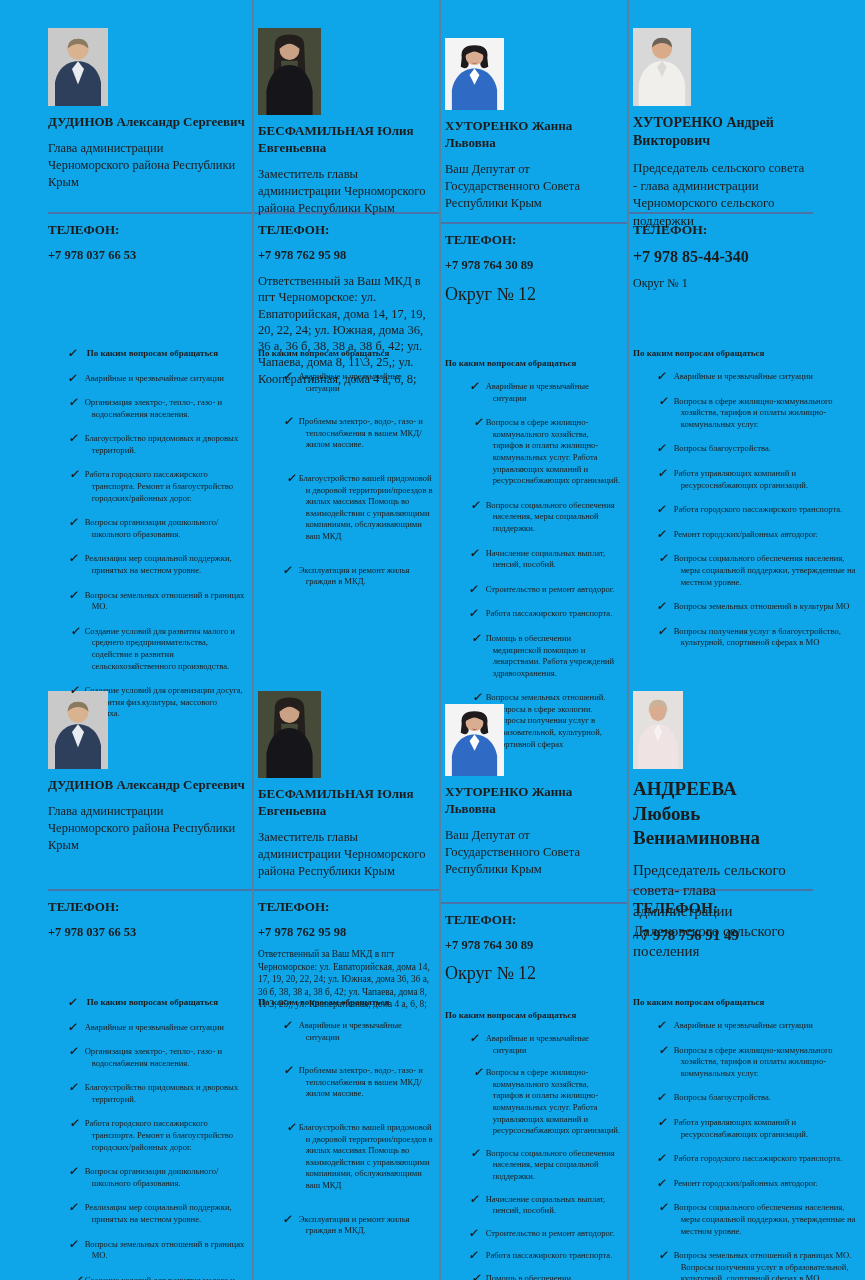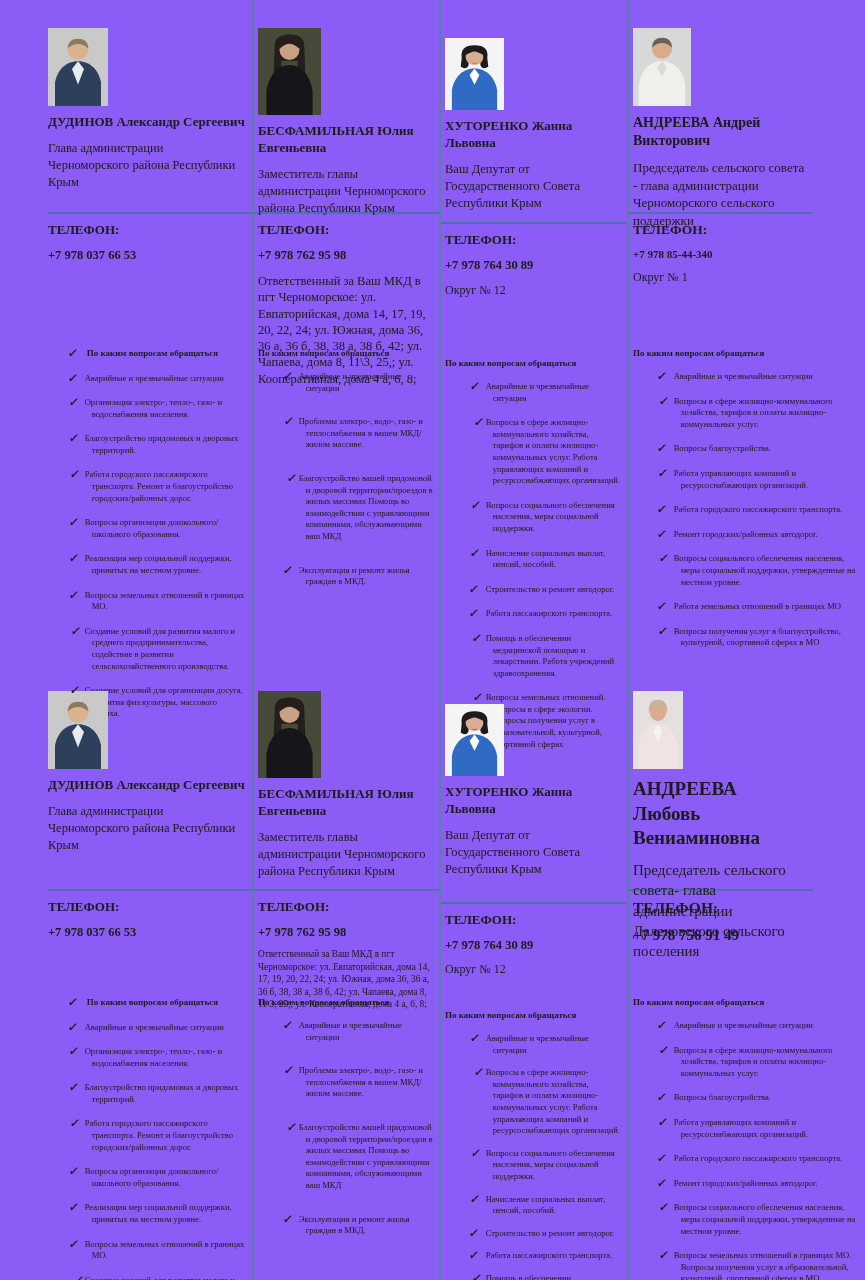--- a/index.html
+++ b/index.html
@@ -1,17 +1,17 @@
 <!DOCTYPE html>
 <html><head>
 <meta charset="utf-8">
 <style>
   html,body { margin:0; padding:0; background:#ffffff; }
   .page {
-    position:relative; width:865px; height:1280px; background:#8b5cf6;
+    position:relative; width:865px; height:1280px; background:#0ea5e9;
     display:grid; grid-template-columns:252px 187px 188px 238px;
     font-family:"Liberation Serif", serif; color:#1c1c1c; overflow:hidden;
   }
   .col { position:relative; box-sizing:border-box; }
   .col + .col { border-left:2px solid #5a80a0; }
   .card { box-sizing:border-box; }
   .card.r1 { height:656px; }
   .card.r2 { height:624px; }
   .profile, .contact, .topics { box-sizing:border-box; padding-left:4px; padding-right:6px; }
   .c1 .profile, .c1 .contact, .c1 .topics { margin-left:48px; padding-left:0; padding-right:5px; }
@@ -35,26 +35,26 @@
   .name { font-weight:bold; font-size:13px; line-height:1.3; margin-bottom:9px; }
   .title { font-size:12.5px; line-height:1.35; }
   .c4 .r1 .name { font-size:14px; }
   .c4 .r1 .title { font-size:13px; }
   .c4 .r2 .name { font-size:19px; }
   .c4 .r2 .title { font-size:15px; line-height:1.35; }
 
   .phone-label { font-weight:bold; font-size:13px; margin-bottom:10px; }
   .phone { font-weight:bold; font-size:12.5px; }
   .c4 .r1 .phone-label { font-size:13.5px; }
-  .c4 .r1 .phone { font-size:11px; }
+  .c4 .r1 .phone { font-size:16px; }
   .c4 .r2 .phone-label { font-size:15.5px; }
   .c4 .r2 .phone { font-size:15px; }
   .note { font-size:12.5px; line-height:1.3; margin-top:10px; }
   .r2 .note { font-size:9.3px; margin-top:8px; line-height:1.35; }
-  .c3 .note, .c4 .note { font-weight:normal; font-size:12px; }
+  .c3 .note, .c4 .note { font-weight:normal; font-size:18px; }
   .c4 .r1 .note { font-size:12px; }
 
   .topics-header { font-weight:bold; font-size:9px; margin-bottom:13px; display:flex; }
   .topics-list { list-style:none; margin:0; padding:0; }
   .c1 .topics-list, .c1 .topics-header { padding-left:20px; }
   .c2 .topics-list, .c3 .topics-list, .c4 .topics-list { padding-left:24px; }
   .topics-list li { display:flex; font-size:8.6px; line-height:1.35; margin-bottom:13px; }
   .c2 .topics-list li { margin-bottom:22px; }
   .c3 .r2 .topics-list li { margin-bottom:11px; }
   .chk { font-weight:bold; font-size:11.5px; line-height:1; margin-right:7px; flex:0 0 auto; transform:skewX(-10deg); }
@@ -405,21 +405,21 @@
       <div class="profile">
         <div class="photo">
           <svg viewBox="0 0 60 80" preserveAspectRatio="none">
               <rect width="60" height="80" fill="#d8d8d8"></rect>
               <path d="M30 34 C16 34 8 45 6 58 L6 80 L54 80 L54 58 C52 45 44 34 30 34 Z" fill="#f0efec"></path>
               <path d="M30 34 L25 40 L30 50 L35 40 Z" fill="#dcdad4"></path>
               <circle cx="30" cy="21" r="10.5" fill="#d9ab89"></circle>
               <path d="M19.5 20 Q20 10 30 10 Q40 10 40.5 20 Q35 15.5 30 15.5 Q25 15.5 19.5 20 Z" fill="#6b6257"></path>
             </svg>
         </div>
-        <div class="name">АНДРЕЕВА Андрей Викторович</div>
+        <div class="name">ХУТОРЕНКО Андрей Викторович</div>
         <div class="title">Председатель сельского совета - глава администрации Черноморского сельского поддержки</div>
       </div>
       <div class="contact">
         <div class="phone-label">ТЕЛЕФОН:</div>
         <div class="phone">+7 978 85-44-340</div>
         <div class="note">Округ № 1</div>
       </div>
       <div class="topics">
         <div class="topics-header">По каким вопросам обращаться</div>
         <ul class="topics-list">
@@ -446,21 +446,21 @@
             <li>
               <span class="chk">✓</span>
               <span class="item-text">Ремонт городских/районных автодорог.</span>
             </li>
             <li>
               <span class="chk">✓</span>
               <span class="item-text">Вопросы социального обеспечения населения, меры социальной поддержки, утвержденные на местном уровне.</span>
             </li>
             <li>
               <span class="chk">✓</span>
-              <span class="item-text">Работа земельных отношений в границах МО</span>
+              <span class="item-text">Вопросы земельных отношений в культуры МО</span>
             </li>
             <li>
               <span class="chk">✓</span>
               <span class="item-text">Вопросы получения услуг в благоустройство, культурной, спортивной сферах в МО</span>
             </li>
           </ul>
       </div>
     </div>
 
     <div class="card r2">

